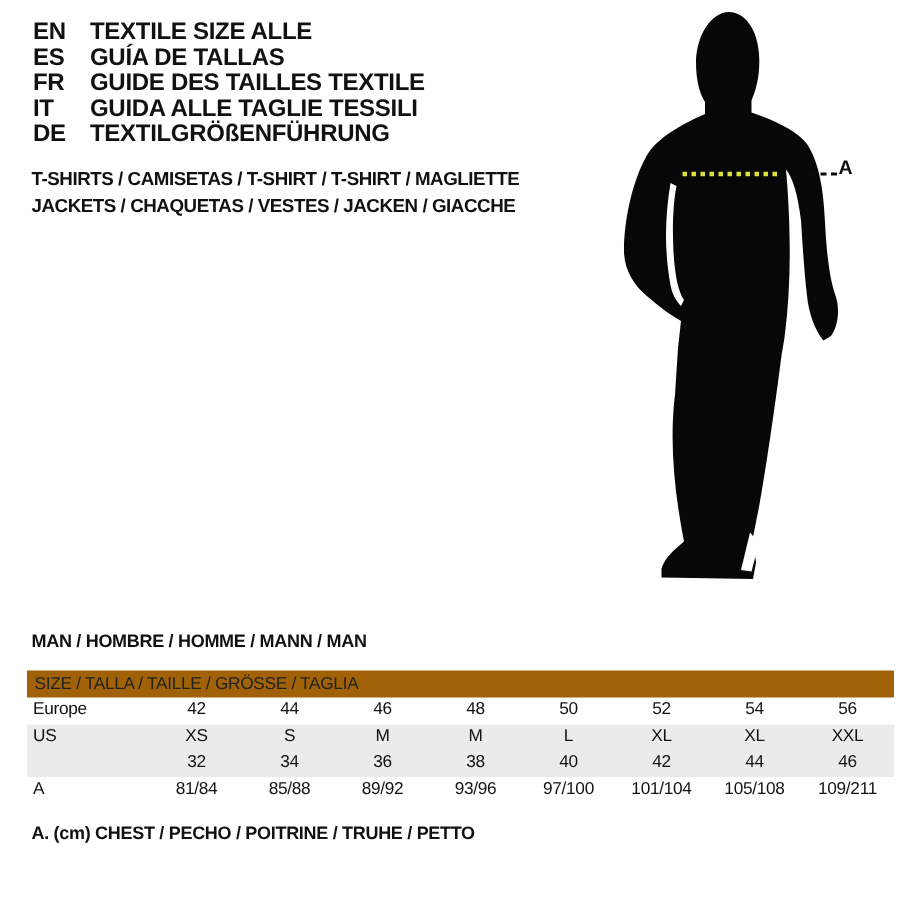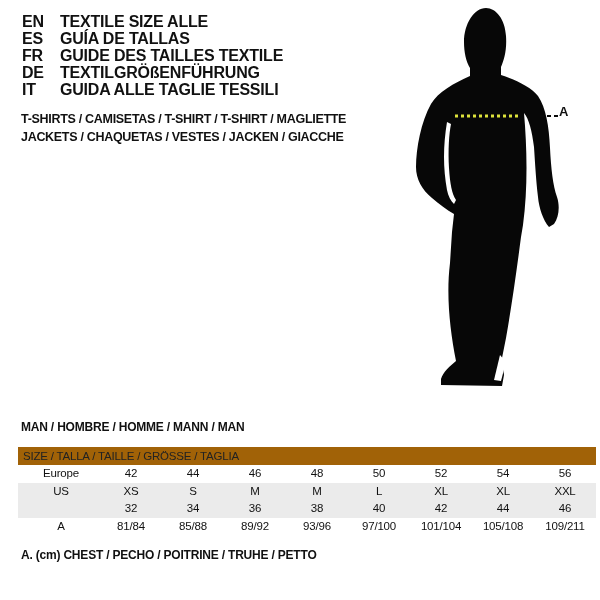--- a/index.html
+++ b/index.html
@@ -16,21 +16,21 @@
   .category-line{height:18px;line-height:18px;font-size:12.5px;font-weight:bold;letter-spacing:-0.3px;}
   
   .figure-wrap{position:absolute;left:410px;top:0;width:170px;height:400px;}
   .measure-label{position:absolute;left:559px;top:104px;font-size:13px;font-weight:600;line-height:16px;}
   
   .section-title{position:absolute;left:21px;top:420px;font-size:12px;font-weight:bold;letter-spacing:-0.2px;}
   
   .size-table{position:absolute;left:18px;top:447px;width:578px;font-size:11.5px;letter-spacing:-0.2px;}
   .t-header{height:18px;line-height:18px;padding-left:5px;color:#222;}
   .t-row{display:flex;height:17.5px;line-height:17.5px;}
-  .t-label{flex:0 0 78px;padding-left:4px;text-align:center;}
+  .t-label{flex:0 0 78px;padding-left:4px;text-align:left;}
   .t-cell{flex:1 1 0;text-align:center;}
   
   .footer-note{position:absolute;left:21px;top:548px;font-size:12px;font-weight:bold;letter-spacing:-0.2px;}
 </style>
 </head>
 <body>
 
 <div class="canvas">
 
   <div class="lang-list">
@@ -40,26 +40,26 @@
     </div>
     <div class="lang-row">
       <span class="lang-code">ES</span>
       <span class="lang-label">GUÍA DE TALLAS</span>
     </div>
     <div class="lang-row">
       <span class="lang-code">FR</span>
       <span class="lang-label">GUIDE DES TAILLES TEXTILE</span>
     </div>
     <div class="lang-row">
+      <span class="lang-code">IT</span>
+      <span class="lang-label">GUIDA ALLE TAGLIE TESSILI</span>
+    </div>
+    <div class="lang-row">
       <span class="lang-code">DE</span>
       <span class="lang-label">TEXTILGRÖßENFÜHRUNG</span>
-    </div>
-    <div class="lang-row">
-      <span class="lang-code">IT</span>
-      <span class="lang-label">GUIDA ALLE TAGLIE TESSILI</span>
     </div>
   </div>
 
   <div class="categories">
     <div class="category-line">T-SHIRTS / CAMISETAS / T-SHIRT / T-SHIRT / MAGLIETTE</div>
     <div class="category-line">JACKETS / CHAQUETAS / VESTES / JACKEN / GIACCHE</div>
   </div>
 
   <div class="figure-wrap">
     <svg width="170" height="400" viewBox="0 0 170 400">

